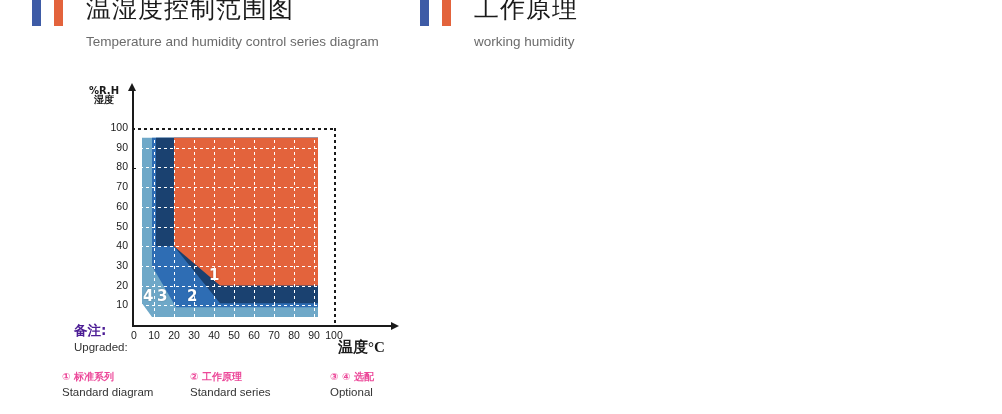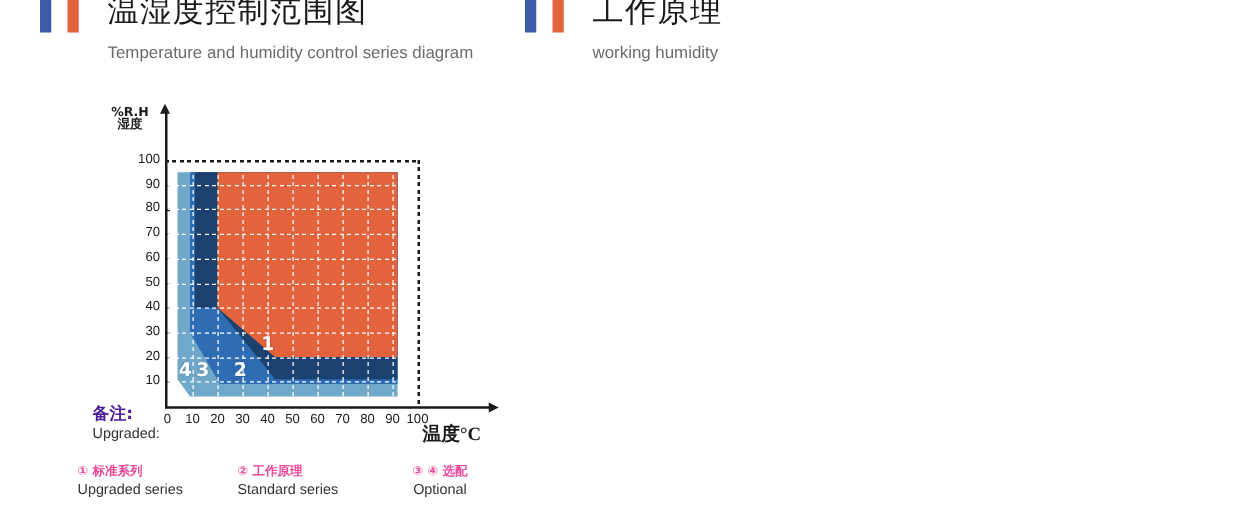--- a/index.html
+++ b/index.html
@@ -72,21 +72,21 @@
   #remarks{position:absolute;left:62px;top:322px;width:360px;}
   .rm-cn{font-size:13.5px;font-weight:700;color:#4c1d95;
     font-family:"DejaVu Sans",sans-serif;margin-left:12px;}
   .rm-en{font-size:11.5px;color:#333;margin-left:12px;margin-top:1px;}
   .legend-row{position:absolute;top:48px;left:0;width:360px;}
   .lg{position:absolute;}
   .lg-cn{font-size:10px;font-weight:700;color:#ec4899;white-space:nowrap;
     font-family:"DejaVu Sans",sans-serif;}
   .lg-en{font-size:11.5px;color:#333;margin-top:2px;white-space:nowrap;}
   #lg0{left:0px;} #lg1{left:128px;} #lg2{left:268px;}
-  #lg2 .lg-en{text-align:center;}
+  #lg2 .lg-en{text-align:left;}
 
   
   #principle{position:absolute;left:418px;top:92px;width:562px;
     font-size:15.5px;line-height:44px;color:#1a1a1a;text-align:justify;
     font-family:"DejaVu Sans",sans-serif;letter-spacing:.2px;}
 </style>
 </head>
 <body>
 
 <div class="page">
@@ -207,21 +207,21 @@
   <div id="remarks">
     <div class="rm-cn">备注:</div>
     <div class="rm-en">Upgraded:</div>
 
     <div class="legend-row">
       <div class="lg" id="lg0">
         <div class="lg-cn">
           <span>①</span>
           <span>标准系列</span>
         </div>
-        <div class="lg-en">Upgraded series</div>
+        <div class="lg-en">Standard diagram</div>
       </div>
 
       <div class="lg" id="lg1">
         <div class="lg-cn">
           <span>②</span>
           <span>工作原理</span>
         </div>
         <div class="lg-en">Standard series</div>
       </div>
 

